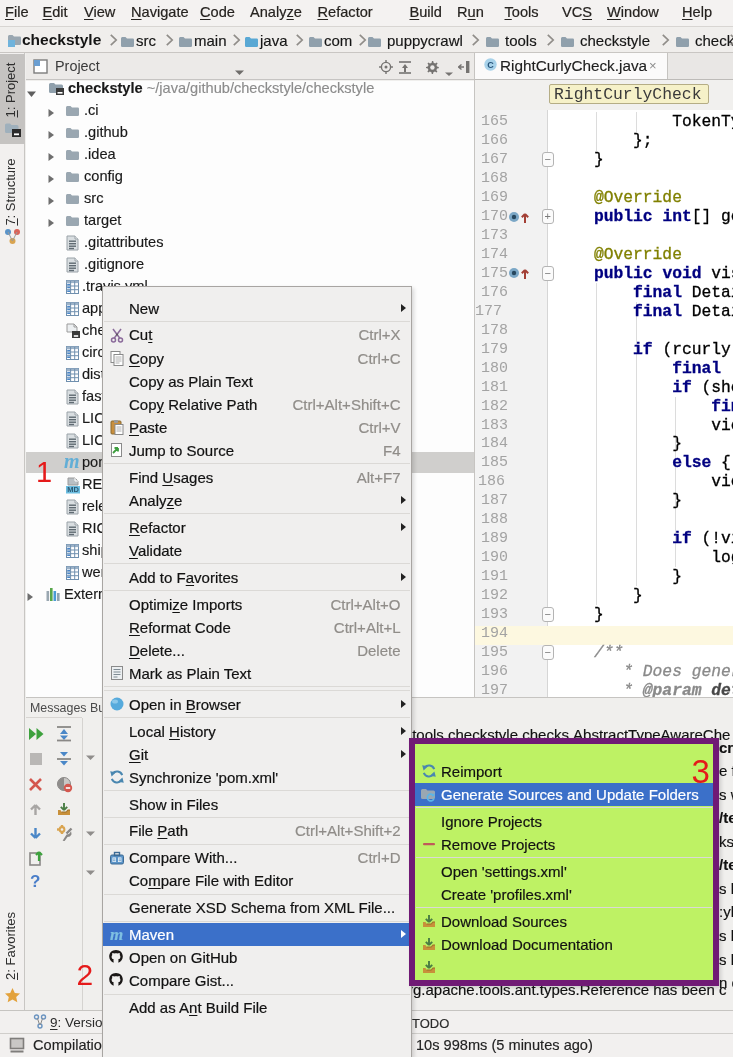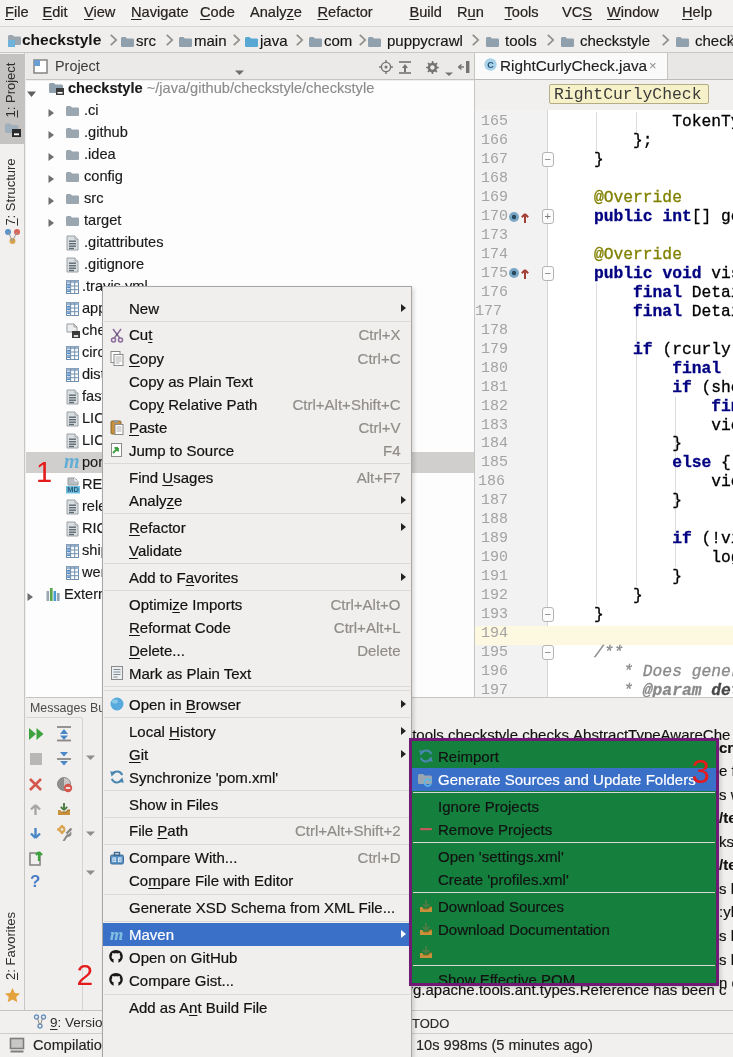--- a/index.html
+++ b/index.html
@@ -790,21 +790,21 @@
           </svg>
         </span>
         <span class="lb">Compare Gist...</span>
       </div>
 <div class="sep"></div>
 <div class="mi">
         <span class="ic"></span>
         <span class="lb">Add as A<u>n</u>t Build File</span>
       </div>
 </div>
-<div class="a" style="left:409px;top:737.5px;width:310px;height:248.5px;background:#15803d;border:3px solid #701a75;padding-top:4px;box-shadow:2px 2px 4px rgba(0,0,0,0.15);overflow:hidden">
+<div class="a" style="left:409px;top:737.5px;width:310px;height:248.5px;background:#bef264;border:6px solid #701a75;padding-top:16px;box-shadow:2px 2px 4px rgba(0,0,0,0.15);overflow:hidden">
 <div class="mi">
         <span class="ic">
           <svg width="16" height="16" viewBox="0 0 16 16" style="">
             <g stroke="#4a87b0" stroke-width="2" fill="none">
               <path d="M13.2 6.2 A5.6 5.6 0 0 0 3.6 4.6"></path>
               <path d="M2.8 9.8 A5.6 5.6 0 0 0 12.4 11.4"></path>
             </g>
             <path d="M1.2 2.2 L7 3.2 L2.6 7.6 Z" fill="#4a87b0"></path>
             <path d="M14.8 13.8 L9 12.8 L13.4 8.4 Z" fill="#4a87b0"></path>
           </svg>

